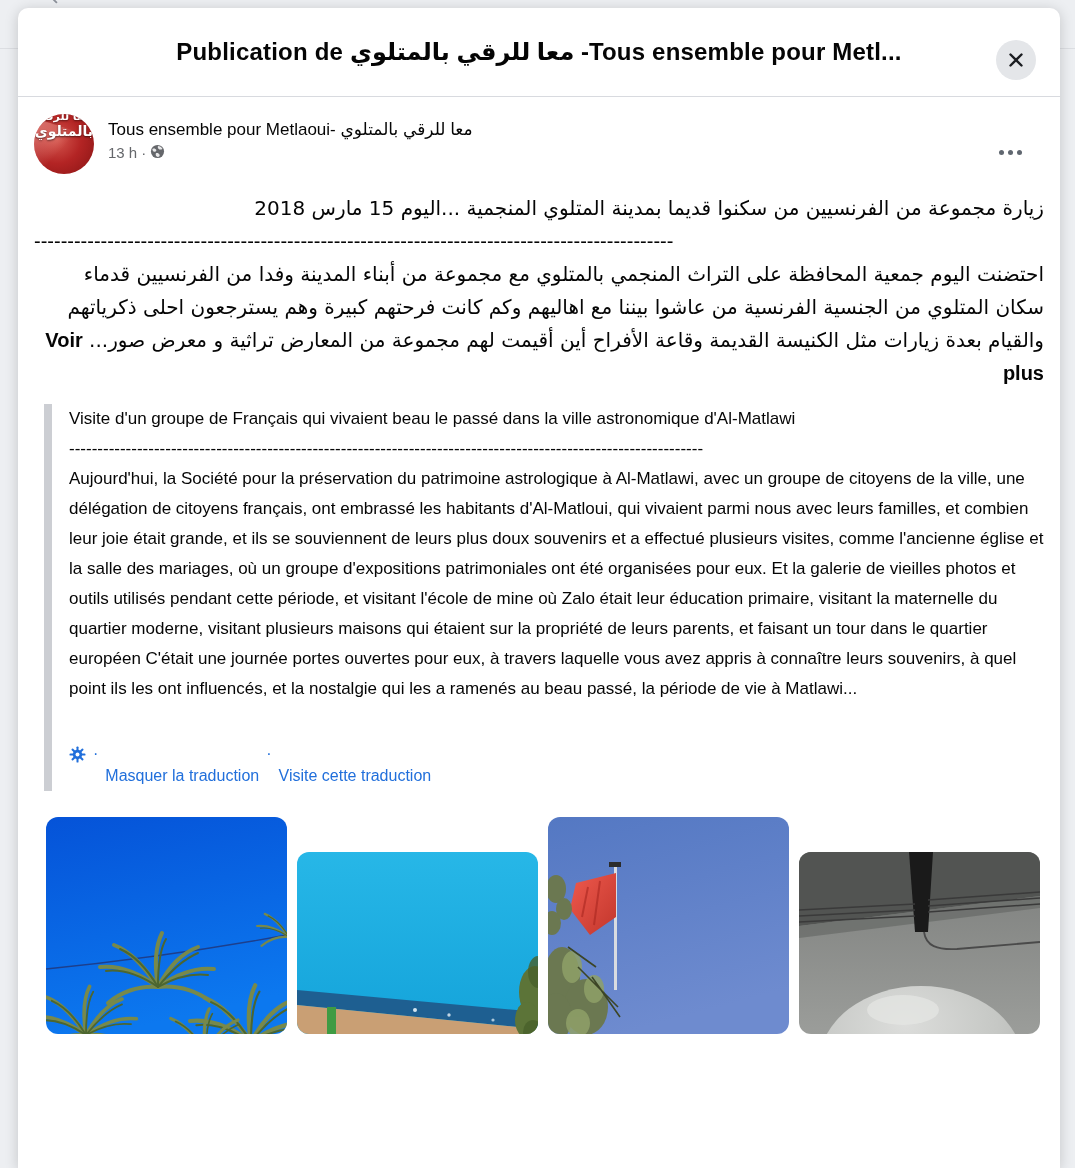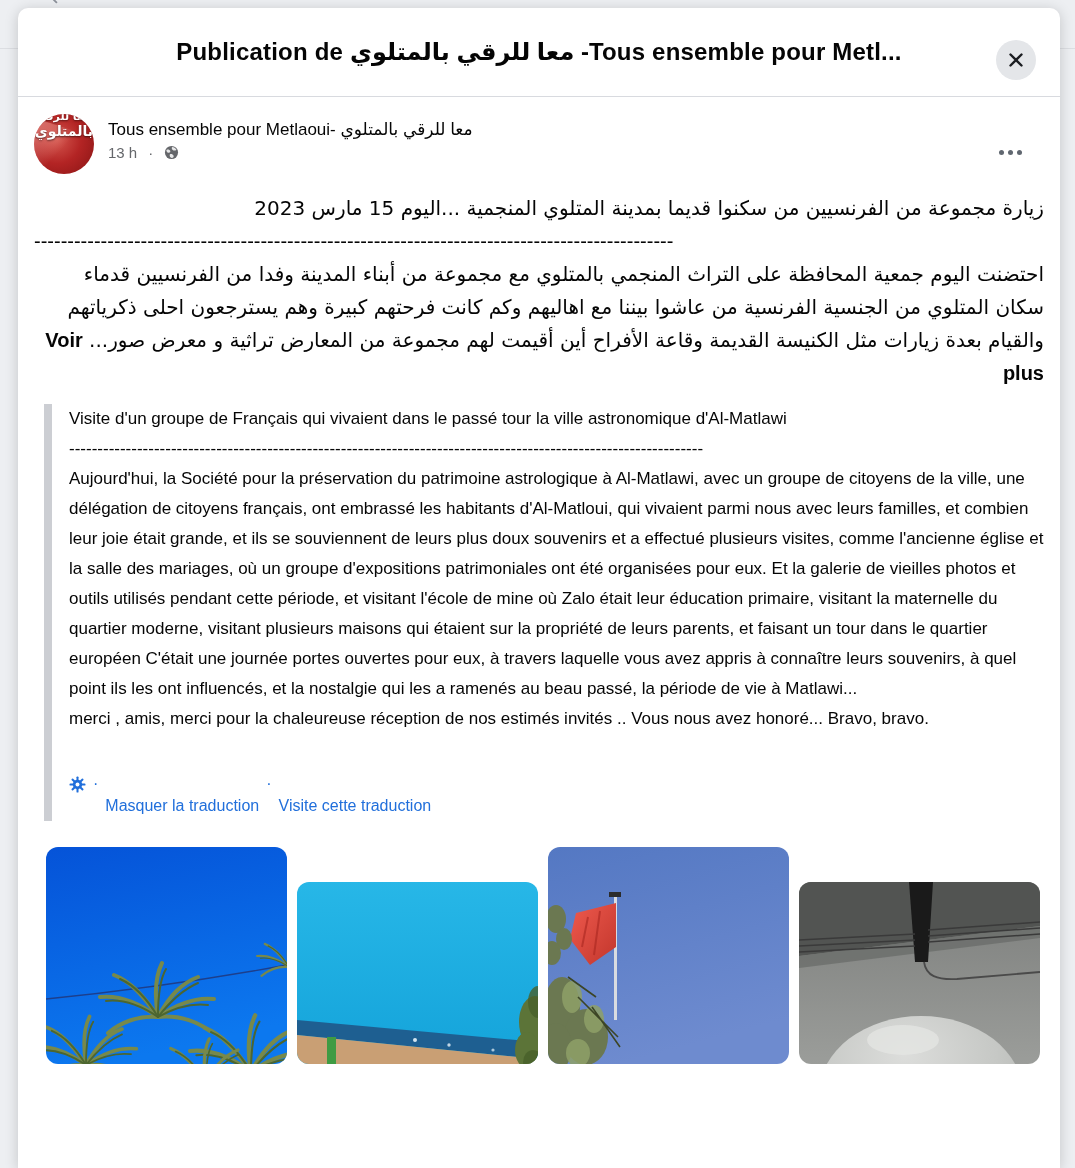--- a/index.html
+++ b/index.html
@@ -31,21 +31,21 @@
             background:radial-gradient(circle at 38% 42%, #d4564e 0%, #b32424 48%, #871414 100%);
             position:relative; }
   .avatar::before { content:""; position:absolute; left:-8px; top:10px; width:45px; height:60px;
             background:linear-gradient(115deg, rgba(255,190,180,.55), rgba(140,10,10,0) 60%); transform:rotate(18deg); }
   .avatar .av1 { position:absolute; top:-4px; right:4px; color:#fff; font-size:11px; font-weight:700; direction:rtl;
                  text-shadow:0 1px 2px rgba(0,0,0,.5); font-family:"DejaVu Sans",sans-serif; }
   .avatar .av2 { position:absolute; top:9px; right:1px; color:#fff; font-size:14px; font-weight:700; direction:rtl;
                  text-shadow:0 1px 2px rgba(0,0,0,.6); font-family:"DejaVu Sans",sans-serif; }
   .author { font-size:17px; font-weight:400; color:#050505; text-decoration:none; cursor:pointer;
             font-family:"Liberation Sans","DejaVu Sans",sans-serif; padding-top:5px; display:inline-block; }
-  .byline { margin-top:4px; display:flex; align-items:center; gap:11px; color:#65676b; font-size:15px; }
+  .byline { margin-top:4px; display:flex; gap:4px; color:#65676b; font-size:15px; }
   .more-btn { position:absolute; right:12px; top:26px; background:none; border:none; cursor:pointer;
               display:flex; gap:4px; padding:10px; border-radius:50%; }
   .more-btn i { width:5px; height:5px; border-radius:50%; background:#606770; display:block; }
 
   
   .post-text { margin-top:18px; font-size:20px; line-height:33px; color:#050505;
                font-family:"DejaVu Sans","Liberation Sans",sans-serif; }
   .rtl-line { direction:rtl; text-align:right; }
   .dash-line { direction:ltr; text-align:left; white-space:nowrap; overflow:hidden;
                font-family:"Liberation Sans",sans-serif; }
@@ -118,30 +118,29 @@
         <button class="more-btn" aria-label="Options">
           <span style="display:flex;gap:4px">
               <i></i>
               <i></i>
               <i></i>
             </span>
         </button>
       </div>
 
       <div class="post-text">
-        <div class="rtl-line">زيارة مجموعة من الفرنسيين من سكنوا قديما بمدينة المتلوي المنجمية ...اليوم 15 مارس 2023</div>
+        <div class="rtl-line">زيارة مجموعة من الفرنسيين من سكنوا قديما بمدينة المتلوي المنجمية ...اليوم 15 مارس 2018</div>
         <div class="dash-line" style="font-size:20px">------------------------------------------------------------------------------------------------</div>
         <div class="rtl-line"><span>احتضنت اليوم جمعية المحافظة على التراث المنجمي بالمتلوي مع مجموعة من أبناء المدينة  وفدا من الفرنسيين قدماء سكان المتلوي من الجنسية الفرنسية  من عاشوا بيننا مع اهاليهم وكم كانت فرحتهم كبيرة وهم يسترجعون احلى ذكرياتهم والقيام بعدة زيارات مثل الكنيسة القديمة وقاعة الأفراح أين أقيمت لهم مجموعة من المعارض تراثية و معرض صور...</span> <span class="see-more" dir="ltr">Voir plus</span></div>
       </div>
 
       <div class="translation">
-        <p>Visite d'un groupe de Français qui vivaient dans le passé tour la ville astronomique d'Al-Matlawi</p>
+        <p>Visite d'un groupe de Français qui vivaient beau le passé dans la ville astronomique d'Al-Matlawi</p>
         <p class="trans-dashes">----------------------------------------------------------------------------------------------------------------</p>
         <p>Aujourd'hui, la Société pour la préservation du patrimoine astrologique à Al-Matlawi, avec un groupe de citoyens de la ville, une délégation de citoyens français, ont embrassé les habitants d'Al-Matloui, qui vivaient parmi nous avec leurs familles, et combien leur joie était grande, et ils se souviennent de leurs plus doux souvenirs et a effectué plusieurs visites, comme l'ancienne église et la salle des mariages, où un groupe d'expositions patrimoniales ont été organisées pour eux. Et la galerie de vieilles photos et outils utilisés pendant cette période, et visitant l'école de mine où Zalo était leur éducation primaire, visitant la maternelle du quartier moderne, visitant plusieurs maisons qui étaient sur la propriété de leurs parents, et faisant un tour dans le quartier européen C'était une journée portes ouvertes pour eux, à travers laquelle vous avez appris à connaître leurs souvenirs, à quel point ils les ont influencés, et la nostalgie qui les a ramenés au beau passé, la période de vie à Matlawi...</p>
-        <p>merci , amis, merci pour la chaleureuse réception de nos estimés invités .. Vous nous avez honoré... Bravo, bravo.</p>
         <div class="trans-footer">
           <svg width="17" height="17" viewBox="0 0 20 20">
             <g fill="#216FDB">
               <rect x="8.8" y="0.6" width="2.4" height="5" rx="1"></rect>
               <rect x="8.8" y="0.6" width="2.4" height="5" rx="1" transform="rotate(45 10 10)"></rect>
               <rect x="8.8" y="0.6" width="2.4" height="5" rx="1" transform="rotate(90 10 10)"></rect>
               <rect x="8.8" y="0.6" width="2.4" height="5" rx="1" transform="rotate(135 10 10)"></rect>
               <rect x="8.8" y="0.6" width="2.4" height="5" rx="1" transform="rotate(180 10 10)"></rect>
               <rect x="8.8" y="0.6" width="2.4" height="5" rx="1" transform="rotate(225 10 10)"></rect>
               <rect x="8.8" y="0.6" width="2.4" height="5" rx="1" transform="rotate(270 10 10)"></rect>

